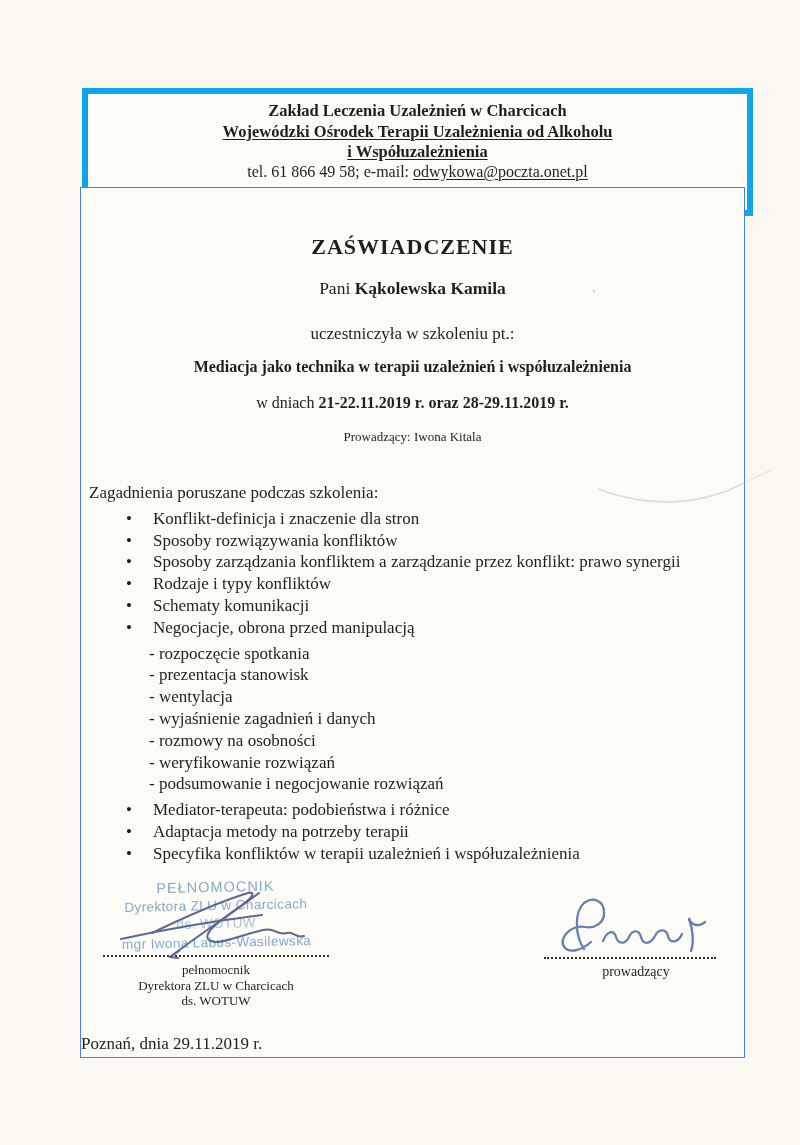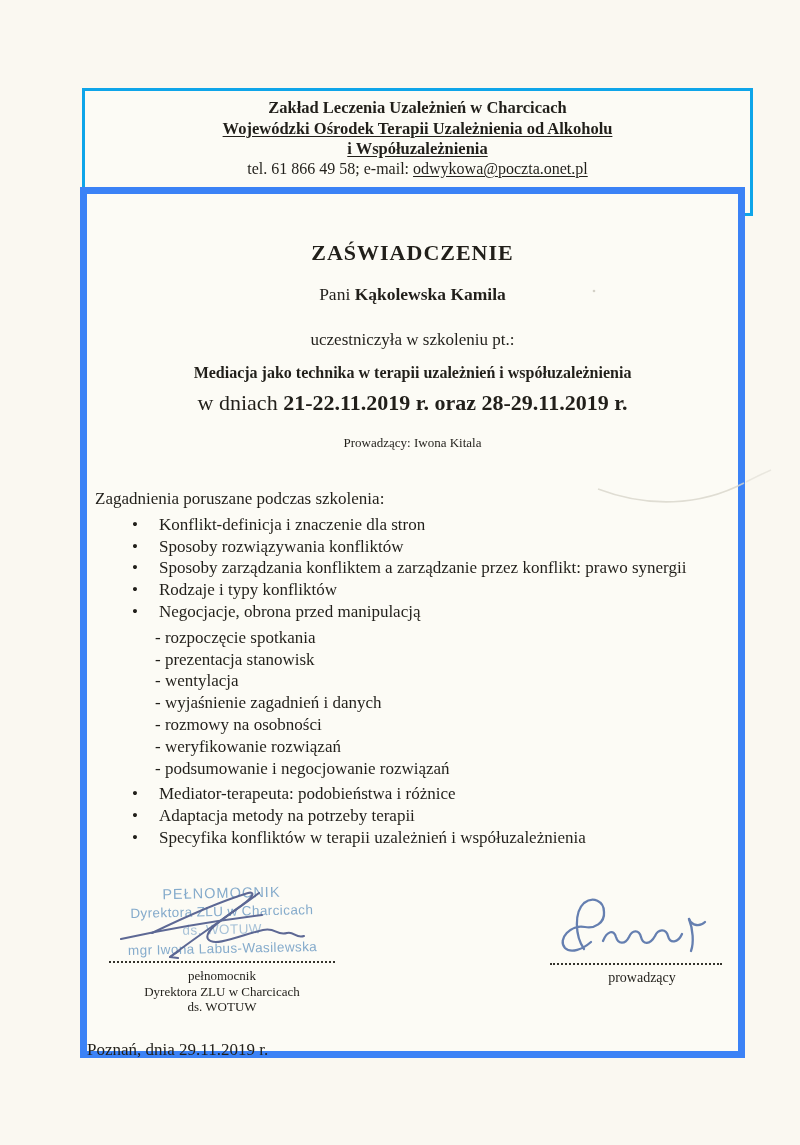--- a/index.html
+++ b/index.html
@@ -3,39 +3,39 @@
 <meta charset="utf-8">
 <style>
   html,body{margin:0;padding:0;background:#faf8f1;}
   .page{
     position:relative;width:800px;height:1145px;background:#faf8f1;
     font-family:"Liberation Serif", serif;color:#211f1a;overflow:hidden;
   }
   
   .header-box{
     position:absolute;left:82px;top:88px;width:671px;height:128px;
-    border:3px solid #0ea5e9;background:#fcfbf5;box-sizing:border-box;
+    border:6px solid #0ea5e9;background:#fcfbf5;box-sizing:border-box;
     text-align:center;padding-top:7px;
   }
   .hl{font-size:16.5px;font-weight:bold;line-height:20.5px;}
   .hl.u{text-decoration:underline;text-underline-offset:2px;}
   .hl.reg{font-weight:normal;font-size:16px;line-height:17.5px;}
   .email-underline{text-decoration:underline;text-underline-offset:2px;}
   
   .body-box{
     position:absolute;left:80px;top:187px;width:665px;height:871px;
-    border:7px solid #3b82f6;background:#fcfbf5;box-sizing:border-box;
+    border:1px solid #3b82f6;background:#fcfbf5;box-sizing:border-box;
   }
   .cline{position:absolute;left:0;width:100%;text-align:center;white-space:nowrap;}
   .cert-title{top:46px;font-size:22px;font-weight:bold;letter-spacing:1px;}
   .cert-recipient{top:90px;font-size:17.5px;}
   .cert-recipient b{font-weight:bold;}
   .cert-participation{top:136px;font-size:17px;}
   .cert-course{top:170px;font-size:16px;font-weight:bold;}
-  .cert-dates{top:196px;font-size:22px;}
+  .cert-dates{top:206px;font-size:16px;}
   .cert-dates b{font-weight:bold;}
   .cert-trainer{top:241px;font-size:13px;}
   
   .topics{
     position:absolute;left:8px;top:294px;width:652px;
     font-size:17px;line-height:21.8px;white-space:nowrap;
   }
   .topic-list{list-style:none;margin:4px;padding:0;}
   .topic-list li{position:relative;padding-left:60px;}
   .topic-list li::before{content:"\2022";position:absolute;left:33px;top:0;}
@@ -88,20 +88,21 @@
 
     <div class="cline cert-trainer">Prowadzący: Iwona Kitala</div>
 
     <div class="topics">
       <div>Zagadnienia poruszane podczas szkolenia:</div>
       <ul class="topic-list">
         <li>Konflikt-definicja i znaczenie dla stron</li>
         <li>Sposoby rozwiązywania konfliktów</li>
         <li>Sposoby zarządzania konfliktem a zarządzanie przez konflikt: prawo synergii</li>
         <li>Rodzaje i typy konfliktów</li>
+        <li>Schematy komunikacji</li>
         <li>Negocjacje, obrona przed manipulacją</li>
       </ul>
       <div>
         <div class="step">- rozpoczęcie spotkania</div>
         <div class="step">- prezentacja stanowisk</div>
         <div class="step">- wentylacja</div>
         <div class="step">- wyjaśnienie zagadnień i danych</div>
         <div class="step">- rozmowy na osobności</div>
         <div class="step">- weryfikowanie rozwiązań</div>
         <div class="step">- podsumowanie i negocjowanie rozwiązań</div>

